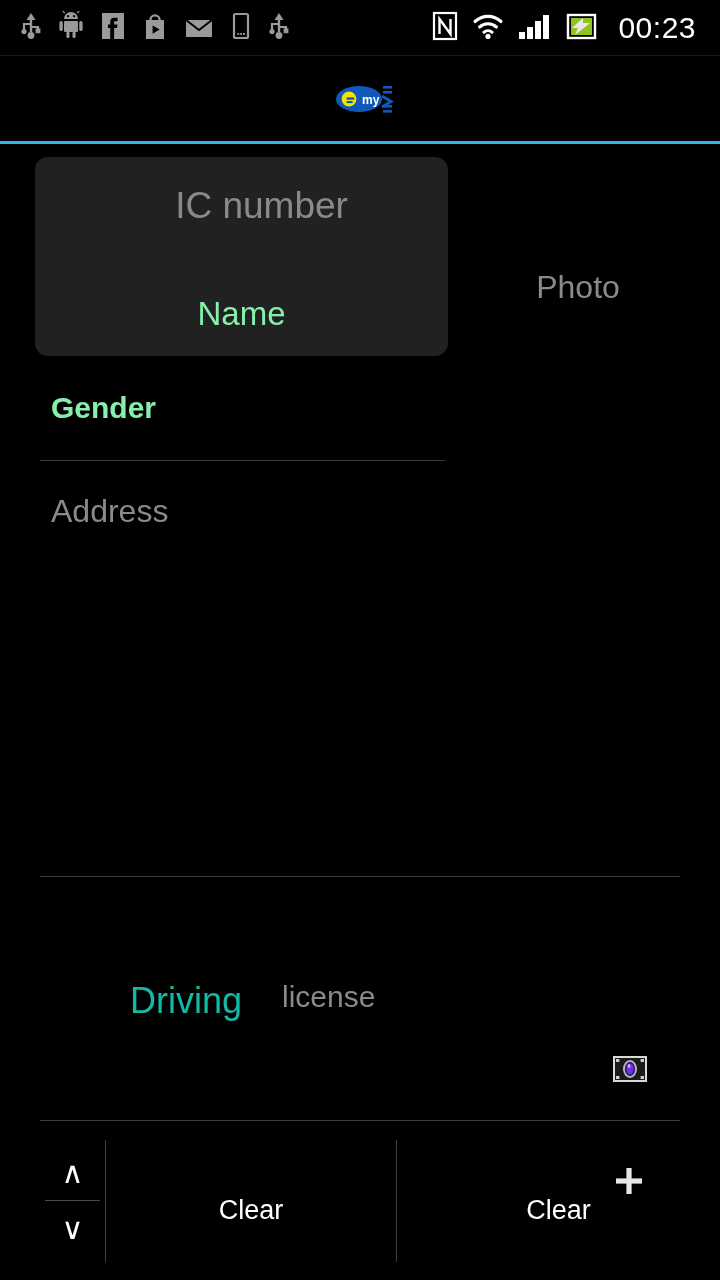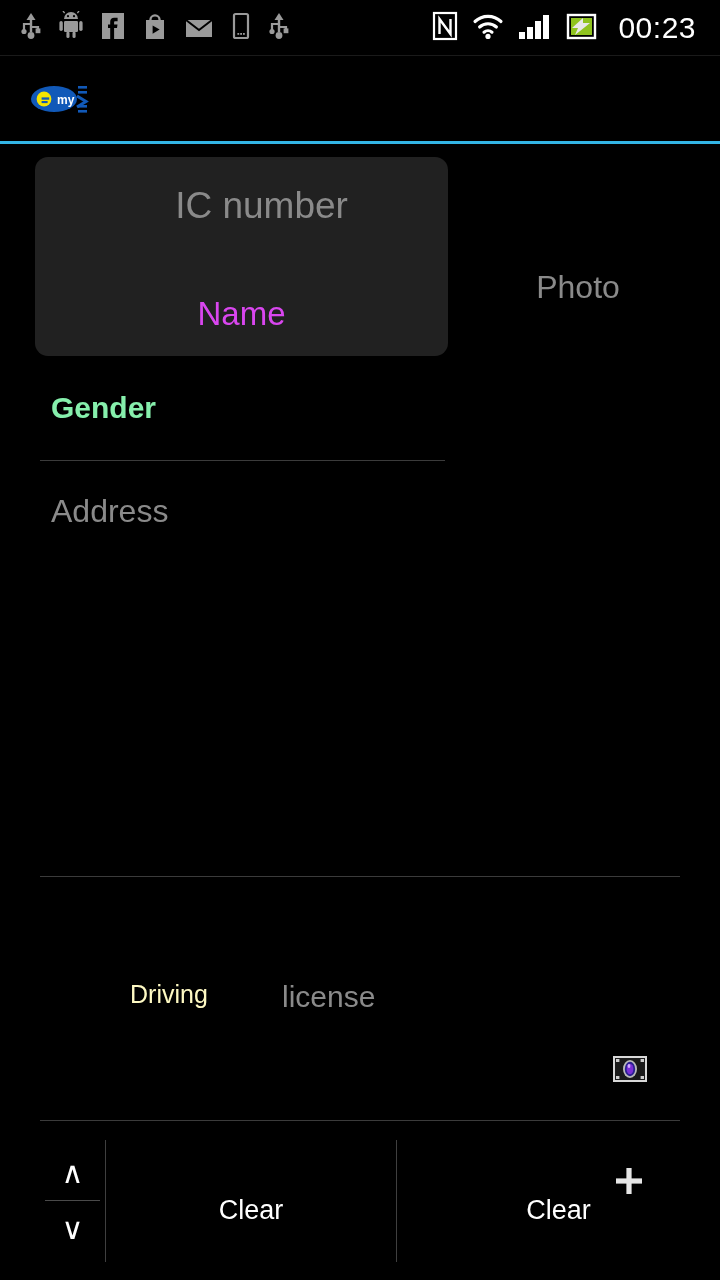--- a/index.html
+++ b/index.html
@@ -27,21 +27,21 @@
     margin-left:6px;
   }
   #status-divider {
     position:absolute; left:0; top:55px; width:720px; height:1px;
     background:#1a1a1a;
   }
 
   
   #action-bar {
     position:absolute; left:0; top:56px; width:720px; height:85px;
-    background:#000; display:flex; align-items:center; padding-left:28px;
+    background:#000; display:flex; align-items:center; padding-left:28px;justify-content:center;
   }
   #app-logo { position:relative; width:66px; height:38px; margin-right:16px; flex:none; }
   #app-title {
     color:#fff; font-size:32px; font-weight:700; letter-spacing:0.2px;
     font-family:"Liberation Sans", sans-serif;
   }
   #accent-line {
     position:absolute; left:0; top:141px; width:720px; height:3px;
     background:#33b5e5;
   }
@@ -54,21 +54,21 @@
     background:#212121; border-radius:13px;
   }
   #ic-number-field {
     position:absolute; left:0; top:28px; width:413px;
     text-align:center; color:#8a8a8a; font-size:37px;
     font-family:"Liberation Sans", sans-serif;
     padding-left:40px;
   }
   #name-field {
     position:absolute; left:0; top:138px; width:413px;
-    text-align:center; color:#d946ef; font-size:33px;
+    text-align:center; color:#86efac; font-size:33px;
     font-family:"Liberation Sans", sans-serif;
   }
   #photo-field {
     position:absolute; left:448px; top:125px; width:260px;
     text-align:center; color:#8a8a8a; font-size:32px;
     font-family:"Liberation Sans", sans-serif;
   }
 
   #gender-field {
     position:absolute; left:51px; top:247px;
@@ -96,21 +96,21 @@
     position:absolute; left:40px; top:732px; width:640px; height:1px;
     background:#3b3b3b;
   }
 
   #camera-icon {
     position:absolute; left:613px; top:912px; width:34px; height:26px;
   }
 
   #driving-field {
     position:absolute; left:130px; top:836px;
-    color:#fef9c3; font-size:25px;
+    color:#14b8a6; font-size:36px;
     font-family:"Liberation Sans", sans-serif;
   }
   #license-field {
     position:absolute; left:282px; top:836px;
     color:#8a8a8a; font-size:30px;
     font-family:"Liberation Sans", sans-serif;
   }
   #add-icon {
     position:absolute; left:613px; top:1021px; width:32px; height:32px;
   }

